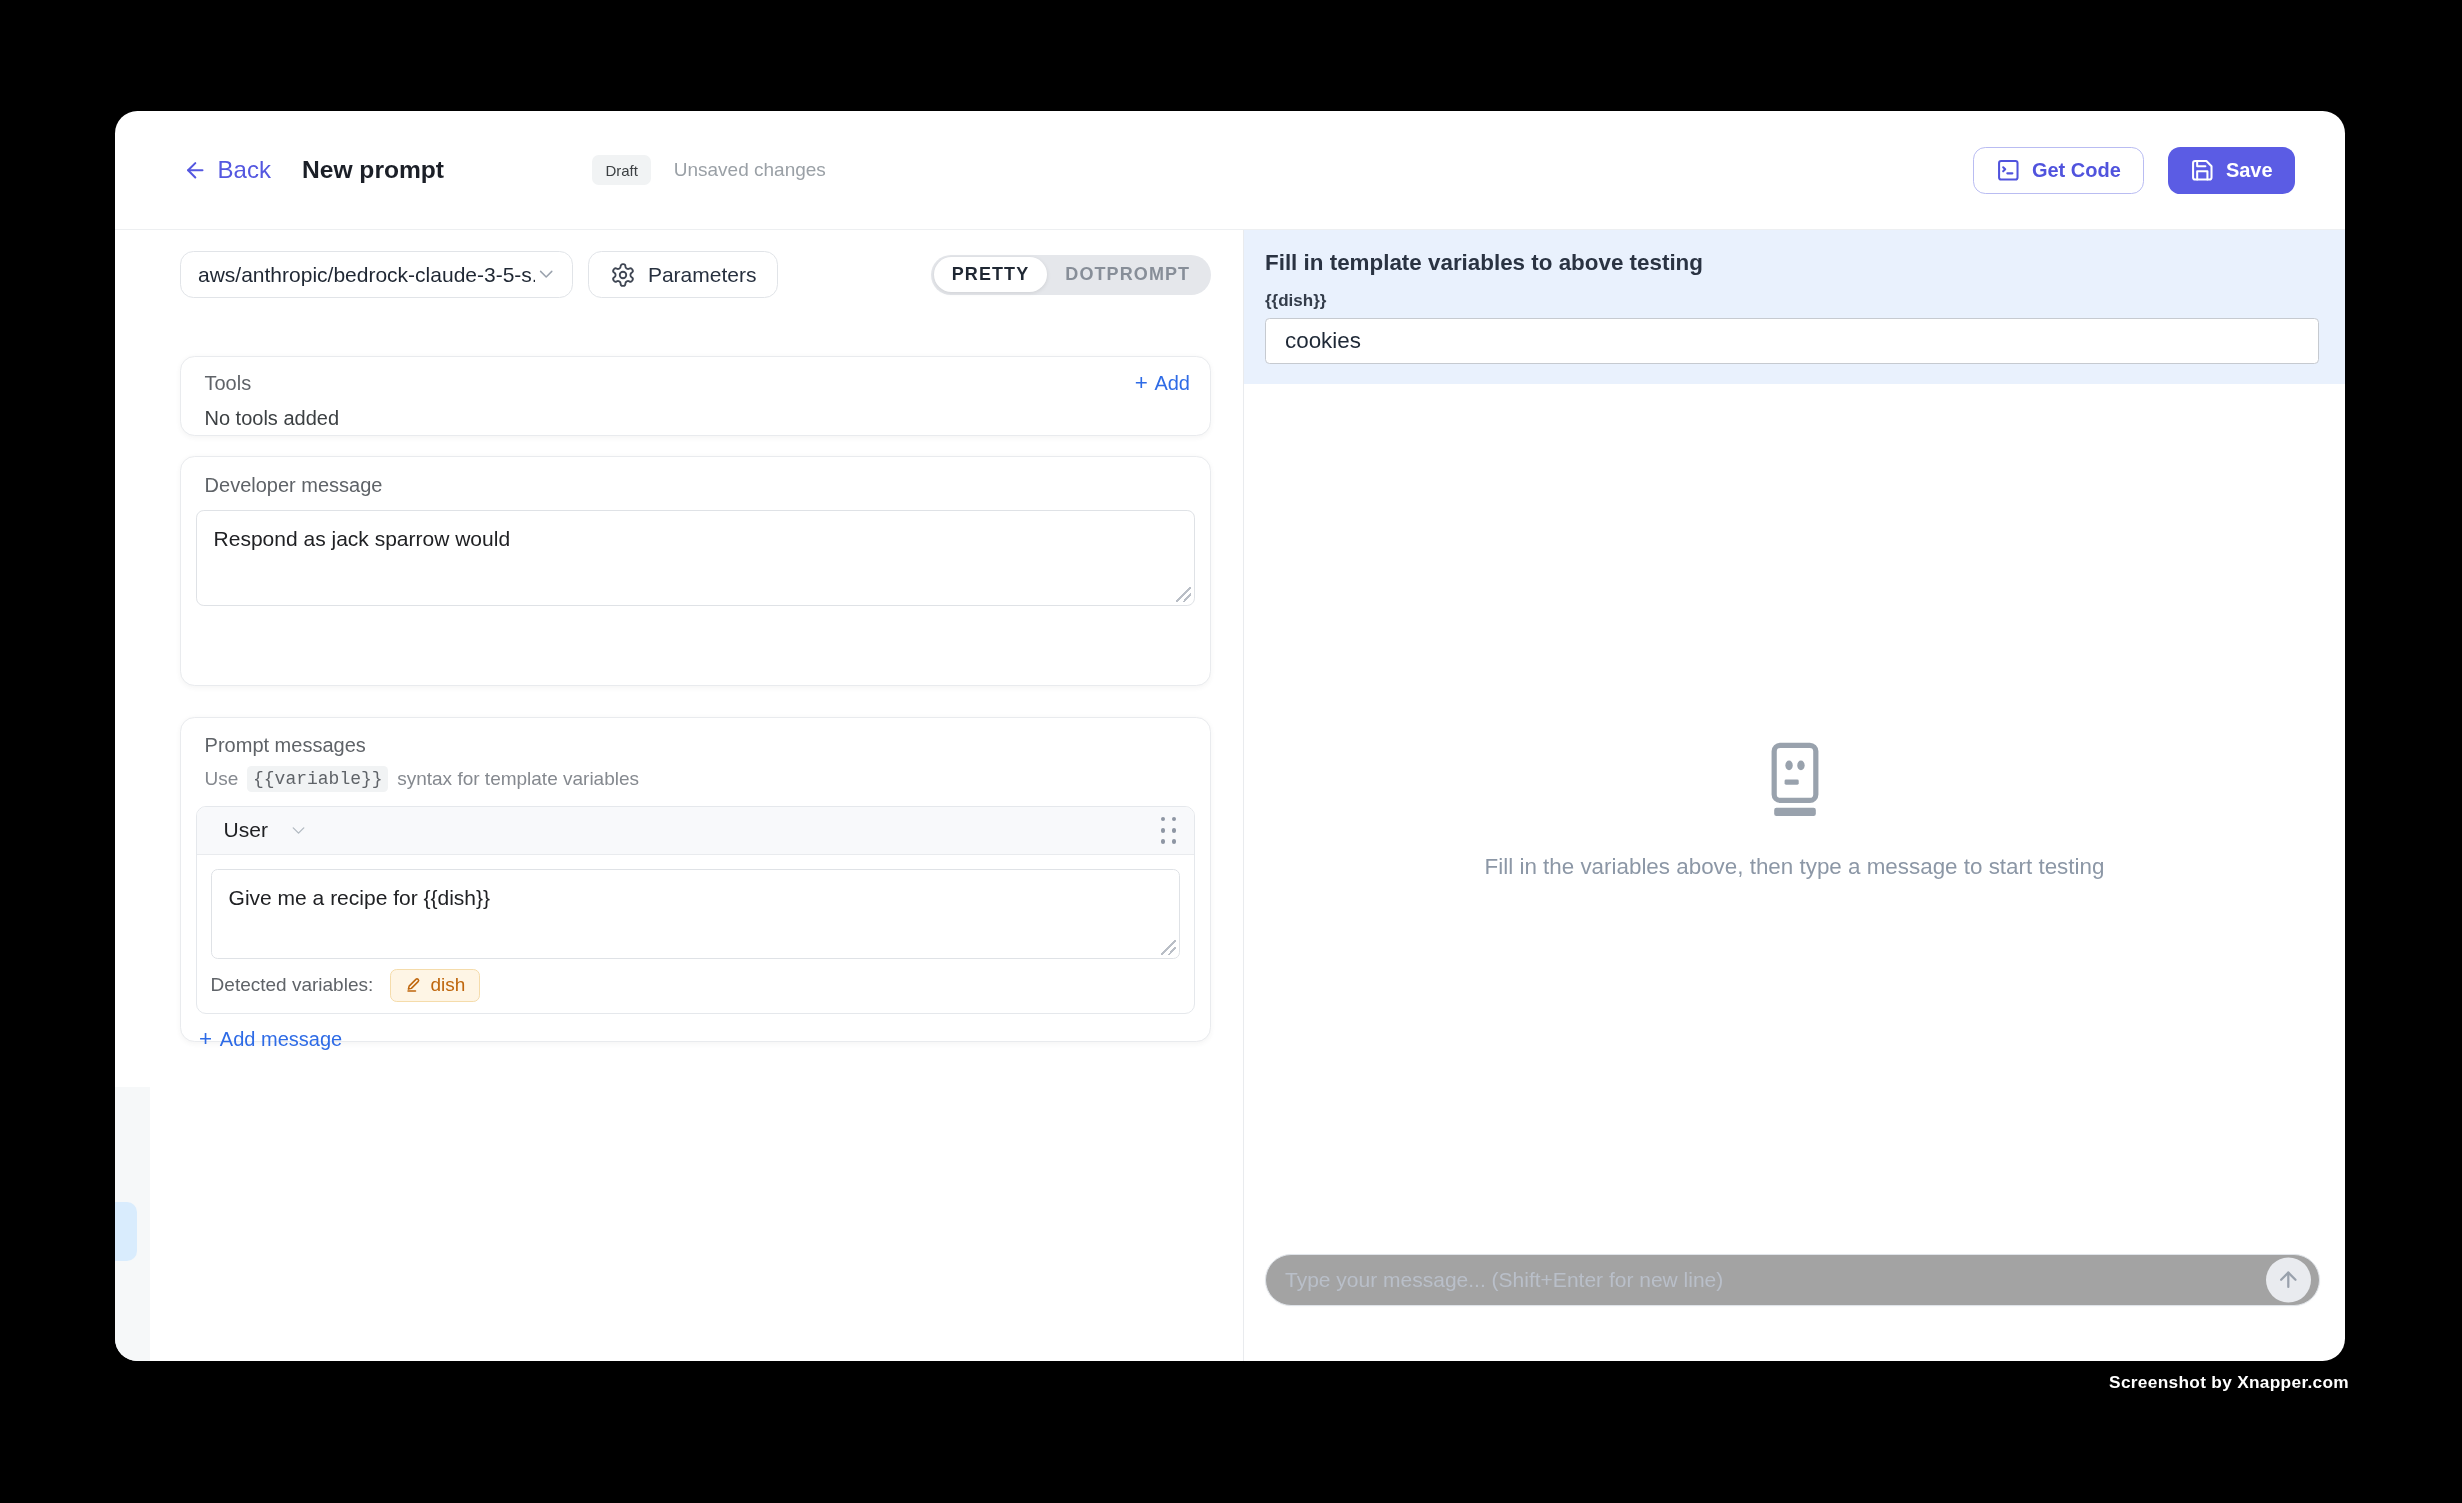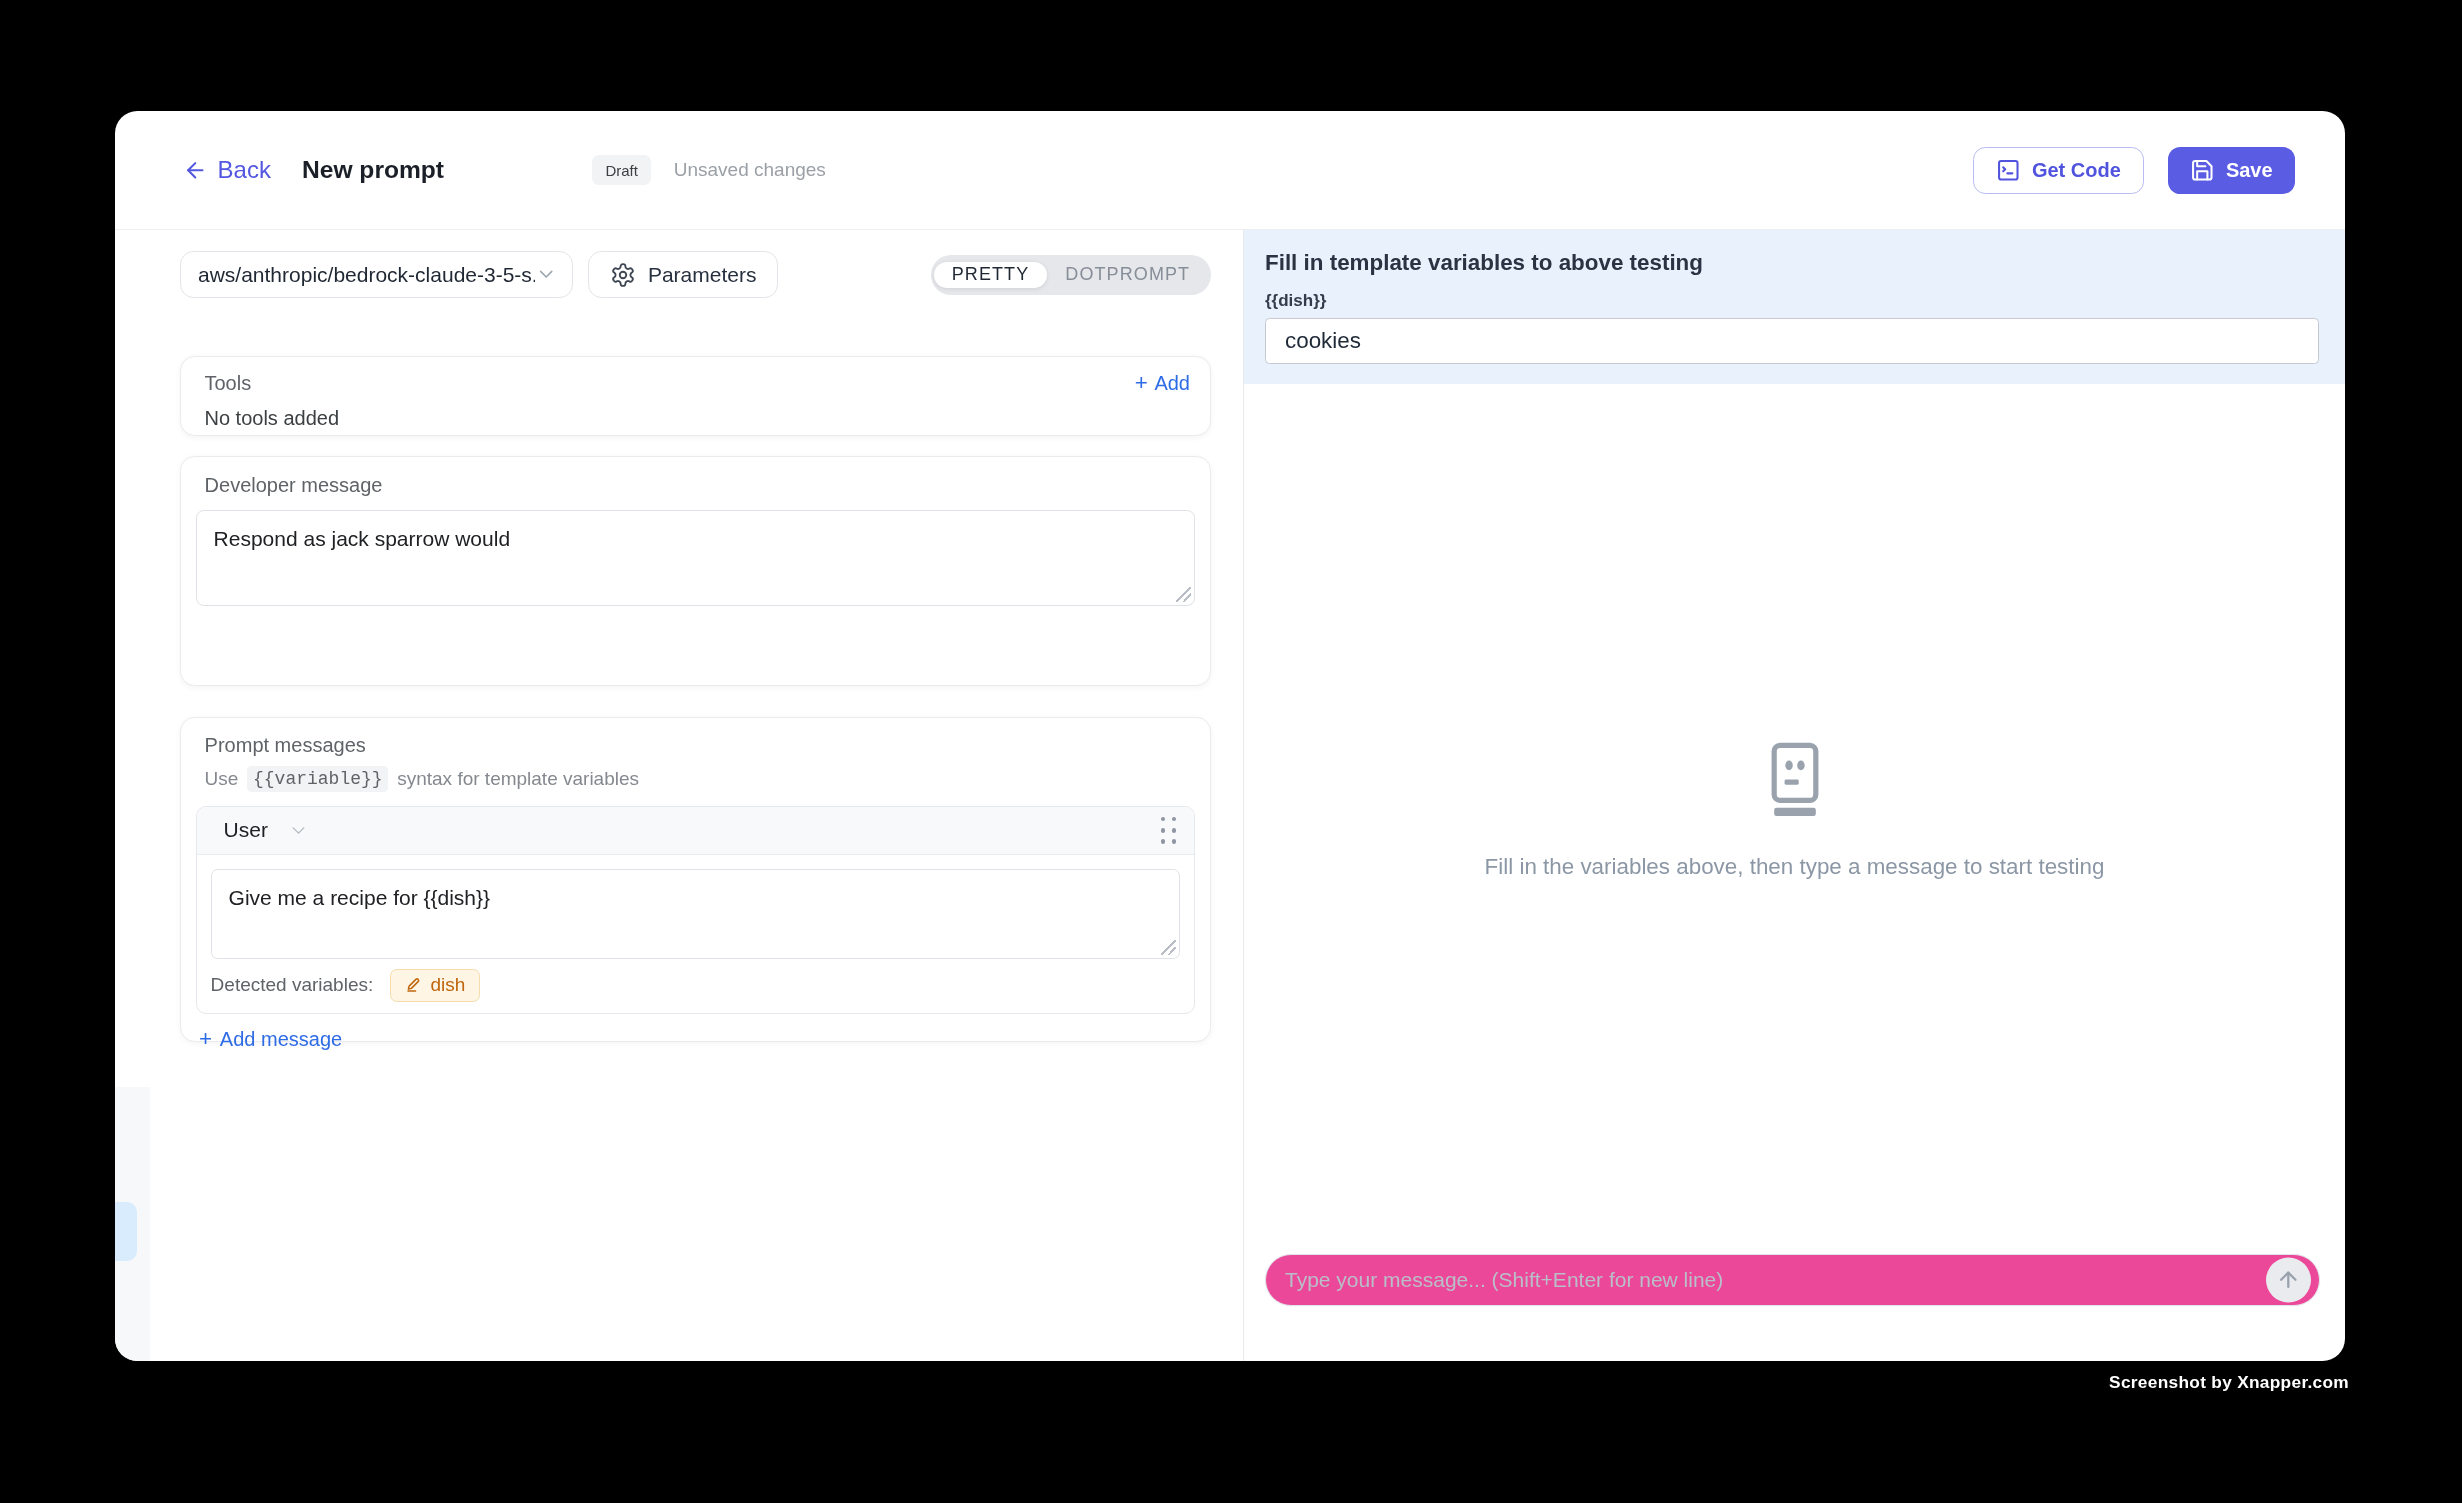--- a/index.html
+++ b/index.html
@@ -37,22 +37,22 @@
   .select { width:393px; height:47px; border:1.7px solid #e1e4e8; border-radius:13.4px;
             display:flex; align-items:center; padding:0 14.6px 0 17px; background:#fff; cursor:pointer; }
   .select .val { font-size:21px; color:#1f2733; white-space:nowrap; overflow:hidden; }
   .select svg { width:22.4px; height:22.4px; margin-left:auto; flex:none; }
   .btn-params { background:#fff; border:1.7px solid #e1e4e8; border-radius:13.4px; height:47px;
                 display:flex; align-items:center; gap:12.3px; padding:0 21px;
                 font-size:21px; font-weight:500; color:#27303f; cursor:pointer; }
   .btn-params svg { width:26px; height:26px; }
   .toggle { margin-left:auto; background:#e5e7eb; border-radius:24.6px; height:40px;
             display:flex; align-items:center; padding:2.8px; }
-  .toggle .opt { font-size:18px; font-weight:400; letter-spacing:1.1px; color:#878e98;
-                 padding:0 18px; height:26px; display:flex; align-items:center;
+  .toggle .opt { font-size:18px; font-weight:700; letter-spacing:1.1px; color:#878e98;
+                 padding:0 18px; height:35px; display:flex; align-items:center;
                  border-radius:19px; cursor:pointer; }
   .toggle .opt.active { background:#fff; color:#1f2733; box-shadow:0 1.1px 4.5px rgba(0,0,0,.10); }
 
   
   .panel { border:1.7px solid #e9ebee; border-radius:14.6px; background:#fff;
            box-shadow:0 1.1px 5.6px rgba(60,64,67,.05); }
 
   
   .tools { margin-top:58px; height:80px; padding:14.6px 20px 0 23.5px; }
   .tools-head { display:flex; align-items:center; }
@@ -106,21 +106,21 @@
   .var-label { margin-top:14.6px; font-size:17px; font-weight:700; color:#333c4a; }
   .var-input { margin-top:7.8px; width:100%; height:46px; border:1.7px solid #c6cad0; border-radius:4.5px;
                font-size:22.4px; color:#1f2937; padding:0 19px; background:#fff;
                font-family:"Liberation Sans", sans-serif; }
   .empty { flex:1; display:flex; flex-direction:column; align-items:center; justify-content:center;
            gap:34px; padding-bottom:17px; }
   .empty svg { width:58px; height:78px; }
   .empty-text { font-size:22.4px; color:#8c97a6; }
   .composer { padding:0 25px 0 21px; margin-bottom:55px; }
   .composer-box { position:relative; height:52px; border:1.7px solid #e0e4e9; border-radius:27px;
-                  background:#ec4899; box-shadow:0 0.6px 2.2px rgba(0,0,0,.03); }
+                  background:#a3a3a3; box-shadow:0 0.6px 2.2px rgba(0,0,0,.03); }
   .composer-input { position:absolute; inset:0; width:100%; height:100%; border:none; outline:none;
                     background:transparent; border-radius:27px; font-size:21px; color:#1f2937;
                     padding:0 78px 0 19px; font-family:"Liberation Sans", sans-serif; }
   .composer-input::placeholder { color:#b9bfc9; }
   .send-btn { position:absolute; right:7.8px; top:50%; transform:translateY(-50%);
               width:45px; height:45px; border-radius:50%; background:#e9ebef; border:none;
               display:flex; align-items:center; justify-content:center; cursor:pointer; }
   .send-btn svg { width:24.6px; height:24.6px; }
 
   

